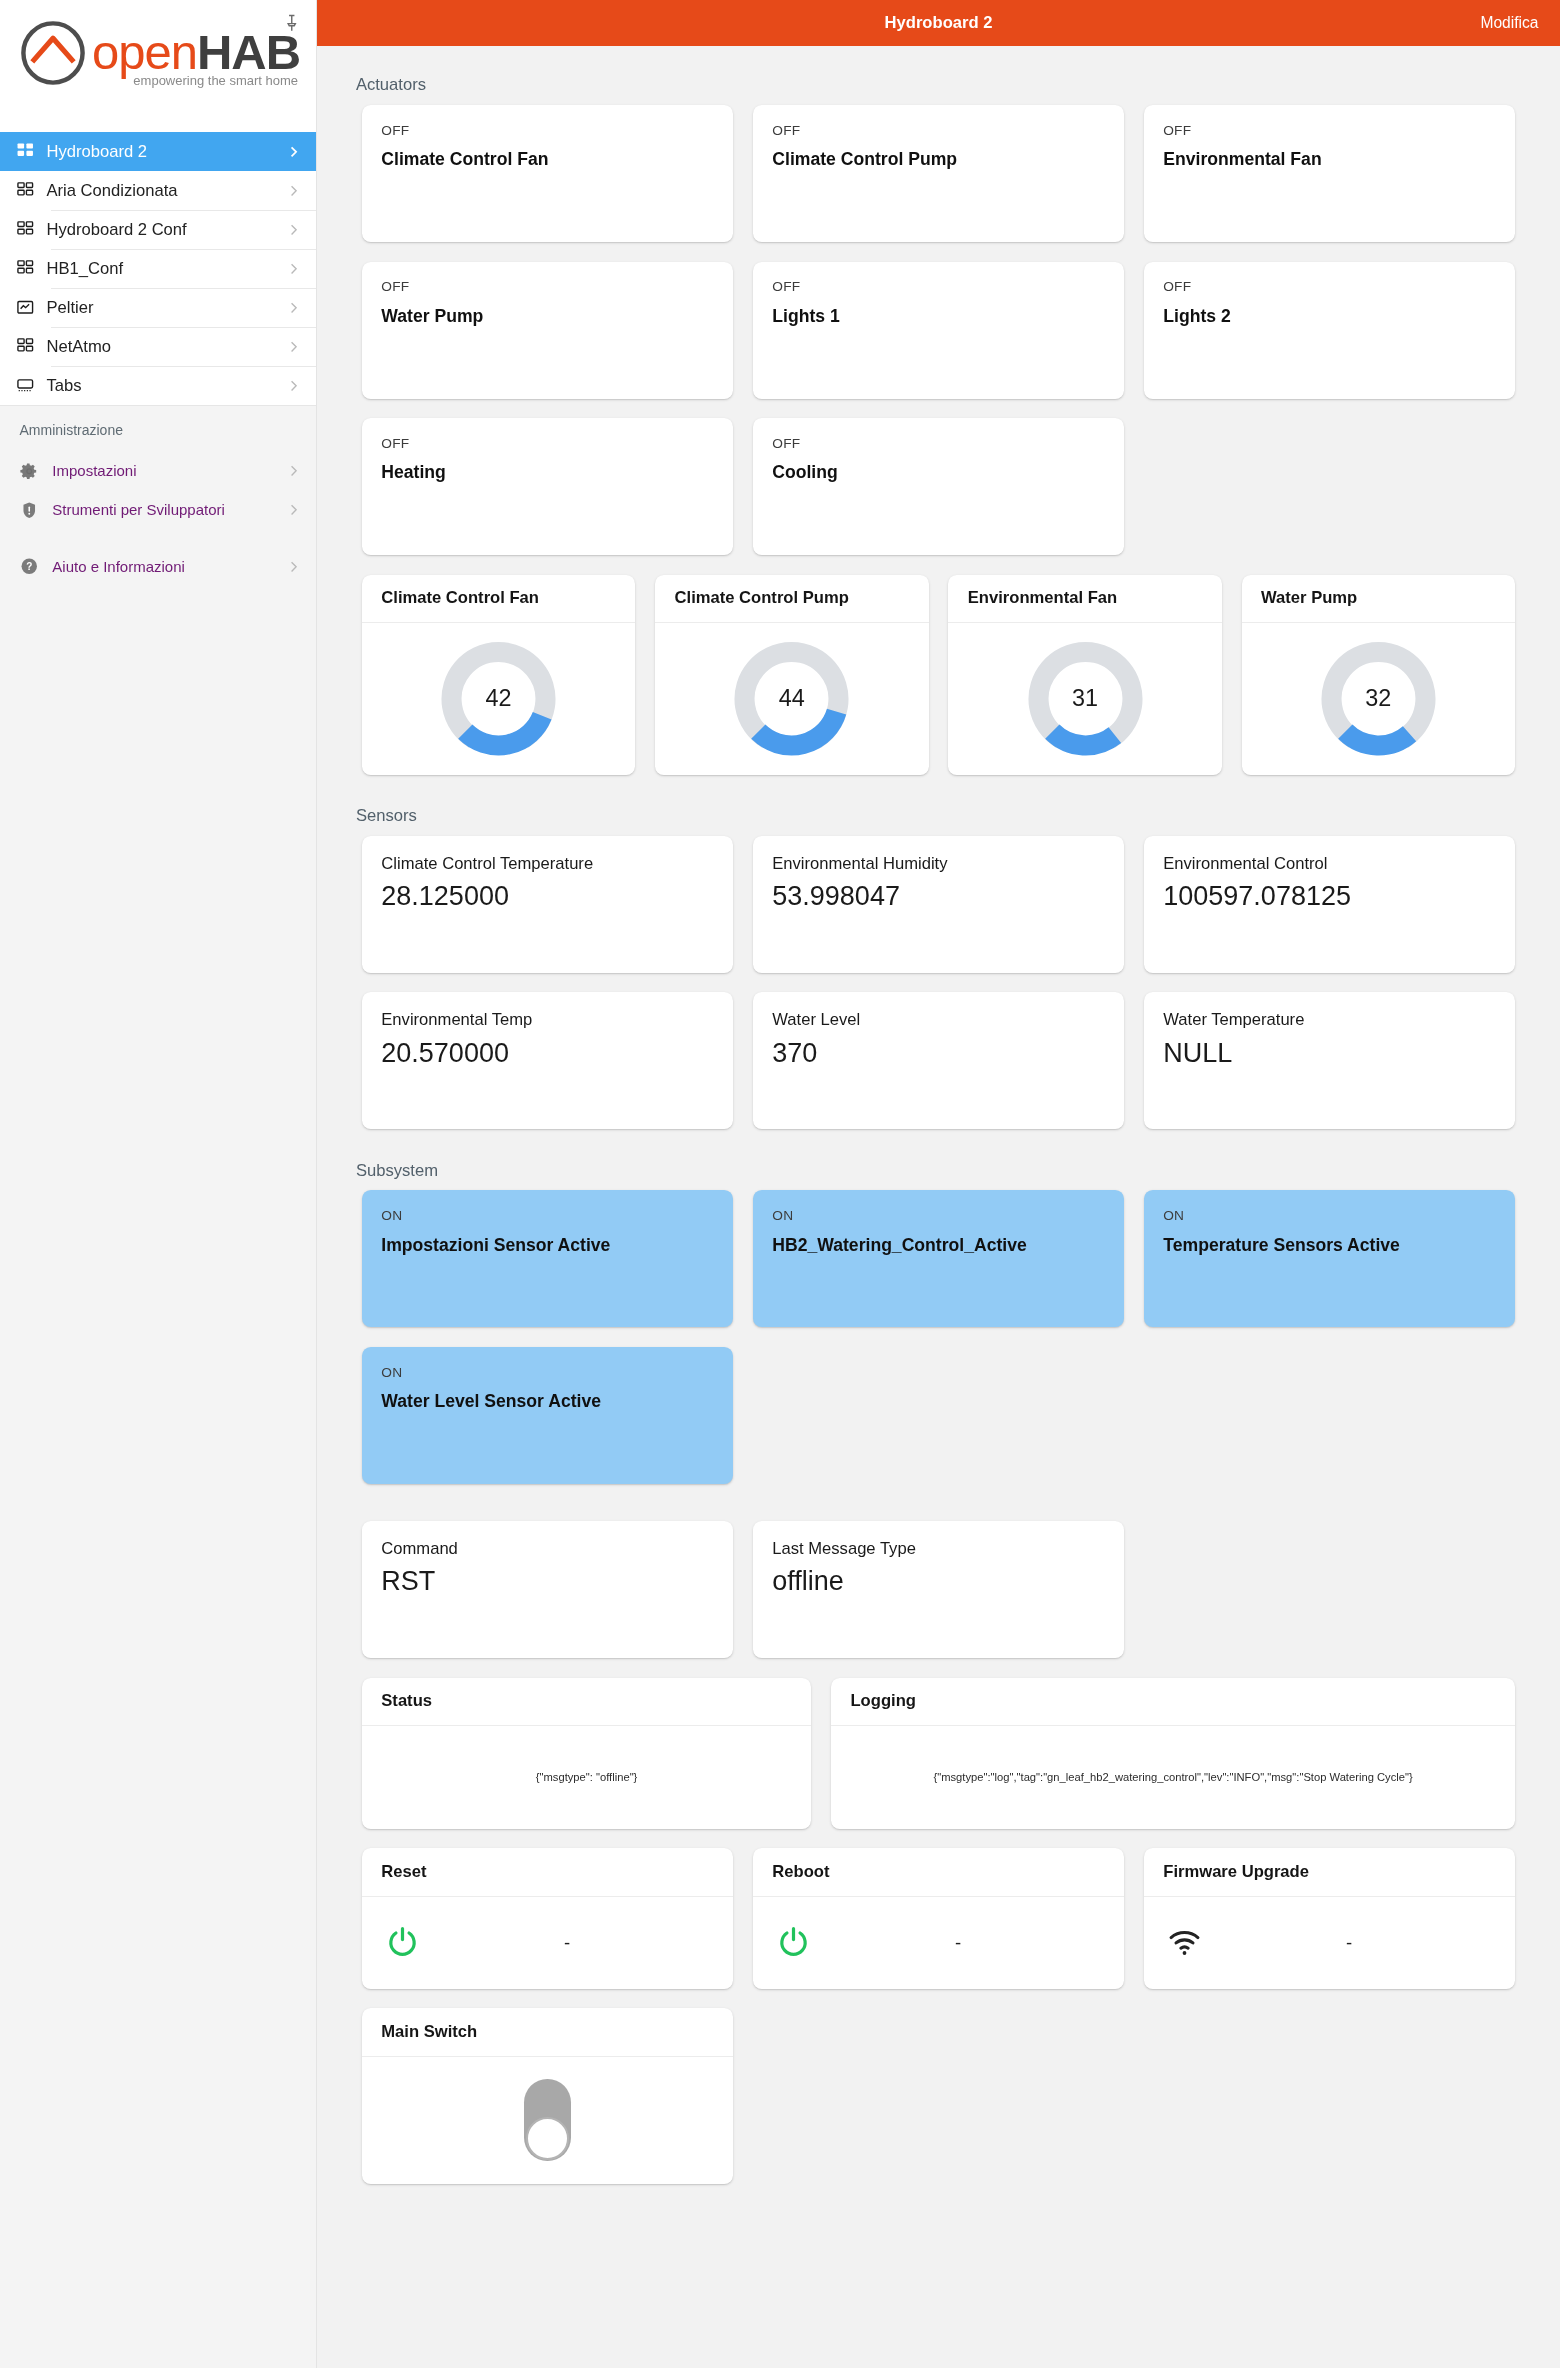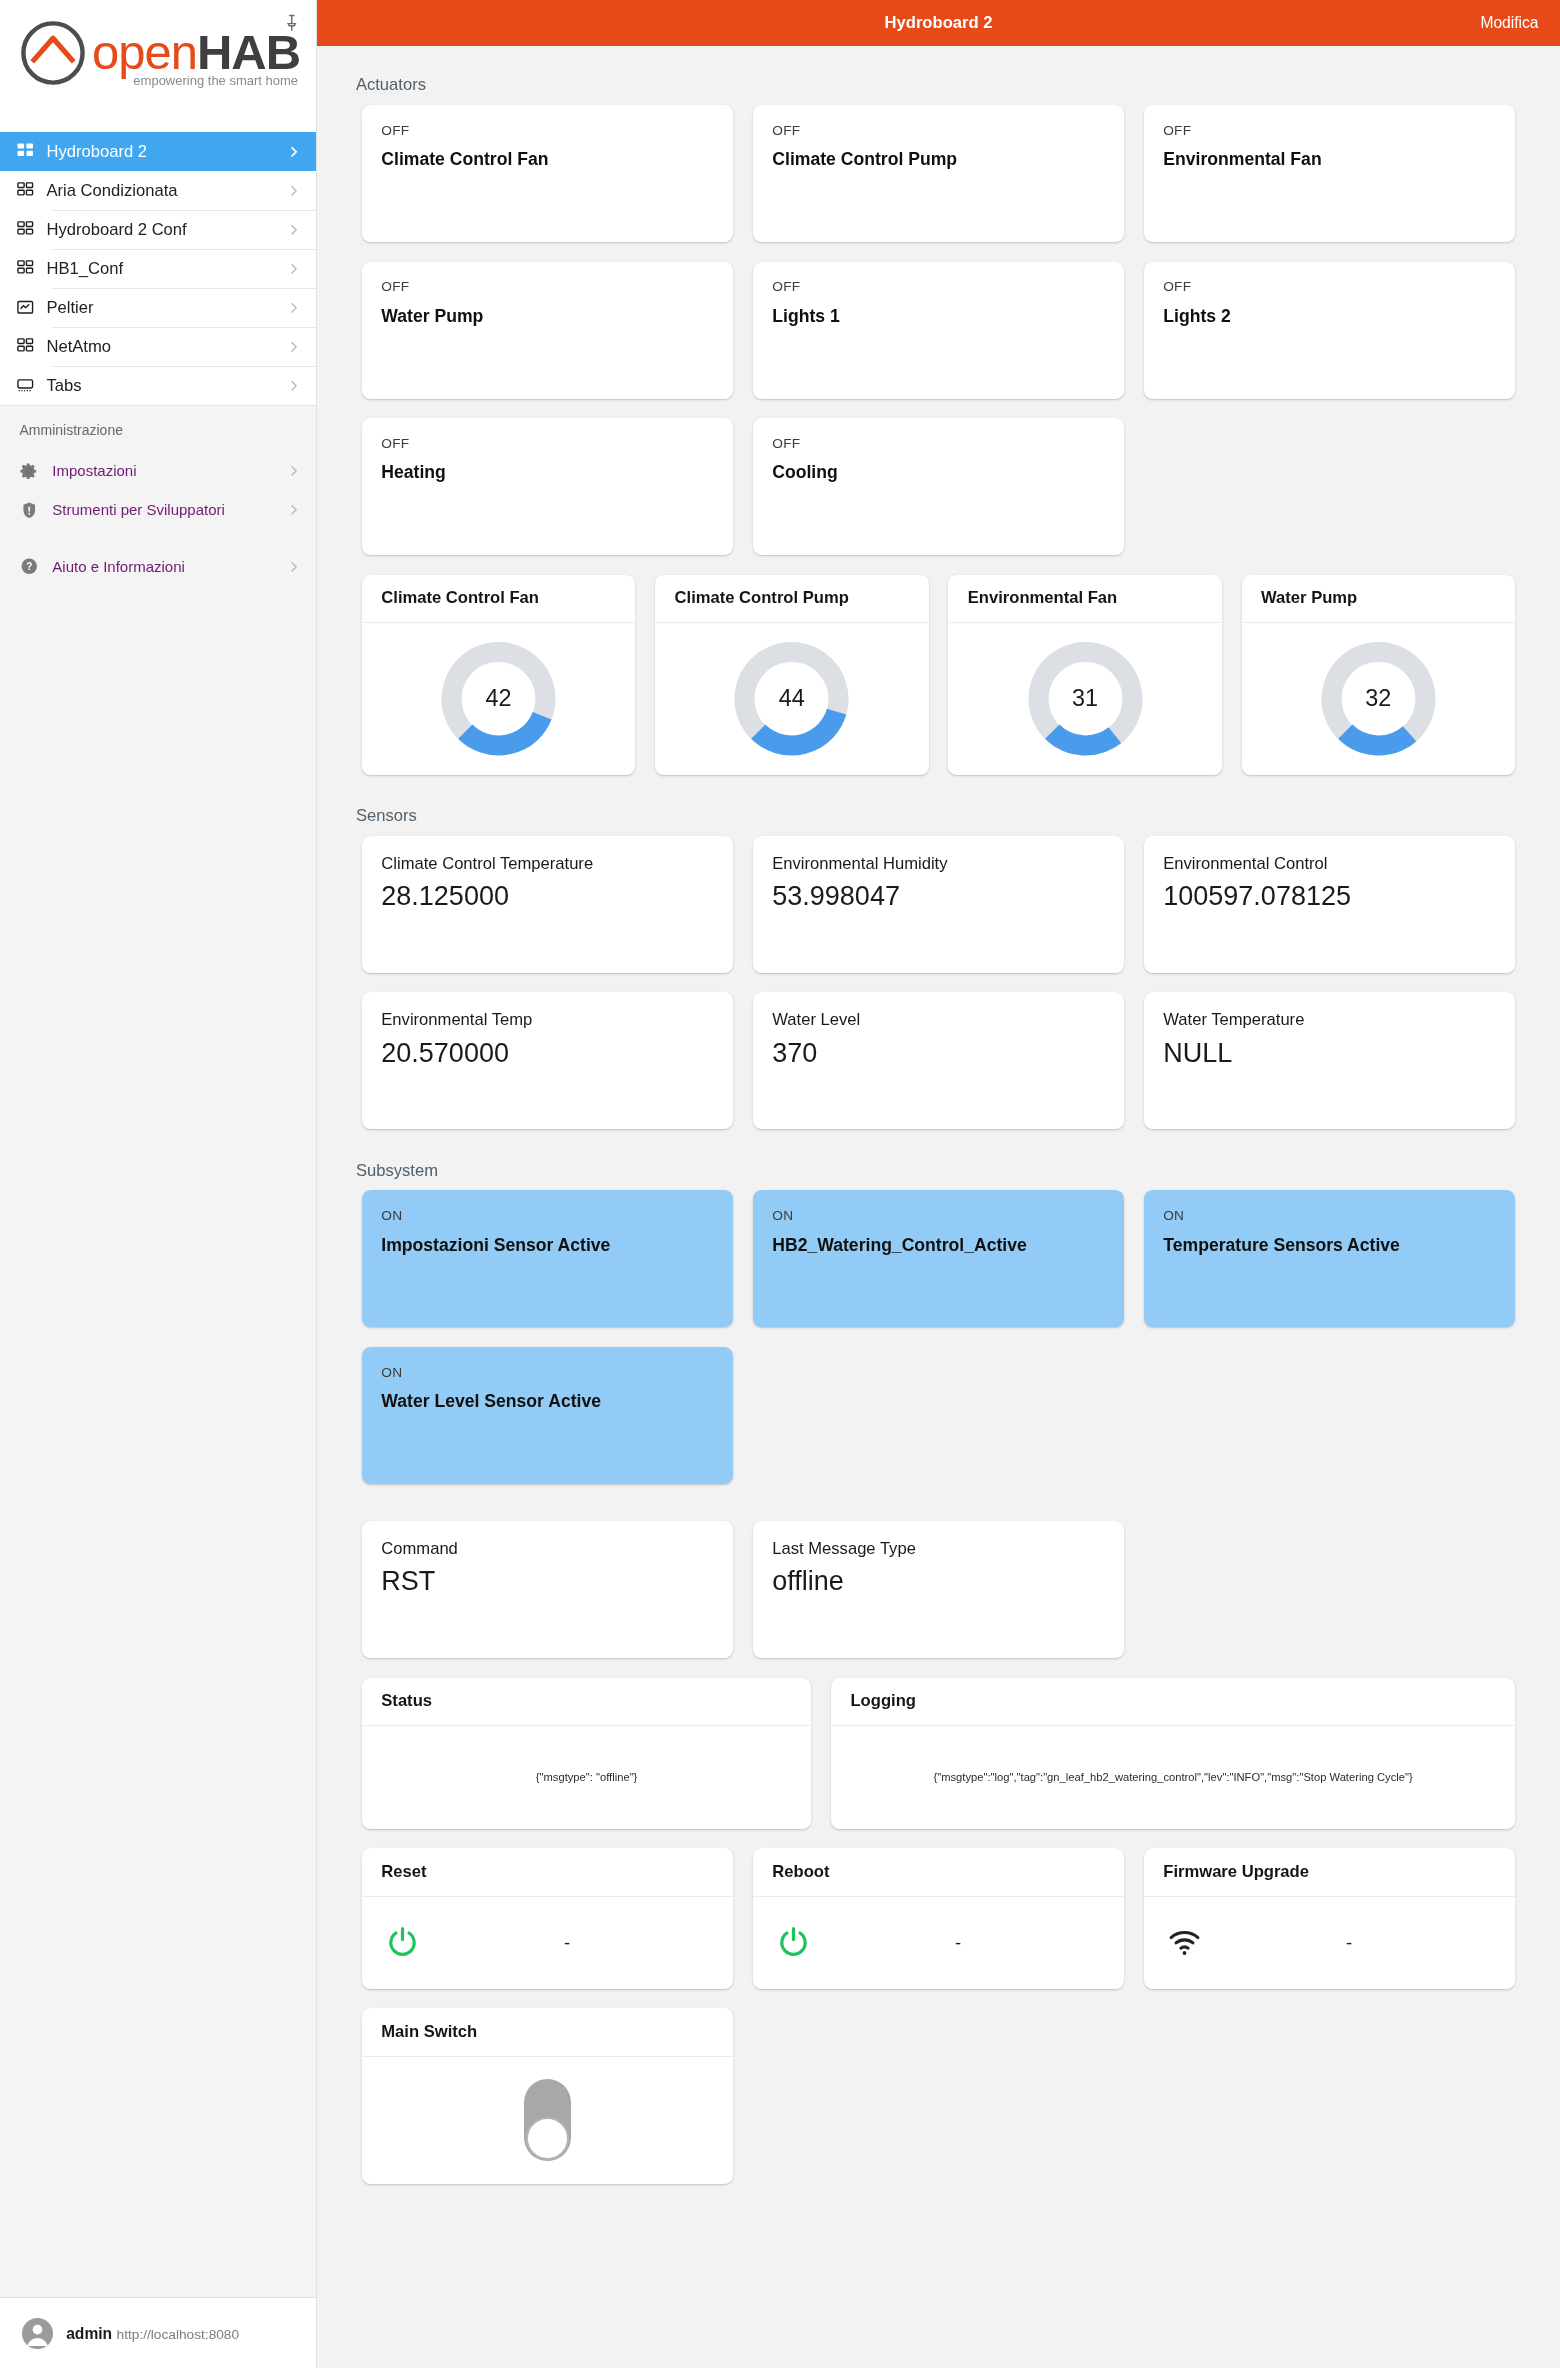--- a/index.html
+++ b/index.html
@@ -358,33 +358,20 @@
         </span>
         <span class="admin-lbl">Aiuto e Informazioni</span>
         <span class="nav-chev">
           <svg width="13.7" height="13.7" viewBox="0 0 24 24" fill="none" stroke="#b9b9b9" stroke-width="2.4">
               <path d="M8 4l8 8-8 8"></path>
             </svg>
         </span>
       </div>
     </div>
 
-    <div class="user-bar">
-      <span class="avatar">
-        <svg viewBox="0 0 32 32" width="31" height="31">
-            <circle cx="16" cy="16" r="16" fill="#9b9b9b"></circle>
-            <circle cx="16" cy="12" r="5" fill="#fff"></circle>
-            <path d="M5.5 29c1.6-5.6 6-8.4 10.5-8.4S25 23.4 26.5 29z" fill="#fff"></path>
-          </svg>
-      </span>
-      <span class="user-meta">
-        <span class="user-name">admin</span>
-        <span class="user-host">http://localhost:8080</span>
-      </span>
-    </div>
   </div>
 
   <div id="main">
 
     <div class="topbar">
       <div class="topbar-title">Hydroboard 2</div>
       <div class="topbar-action">Modifica</div>
     </div>
 
     <div class="content">

